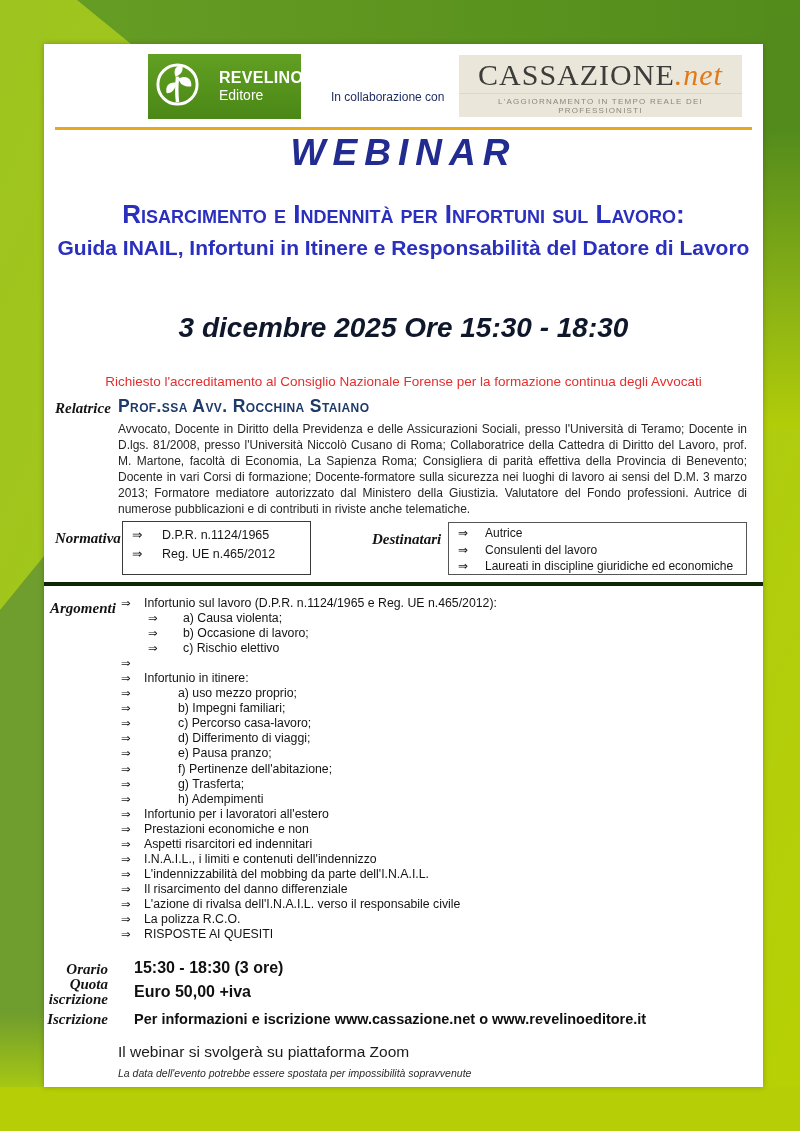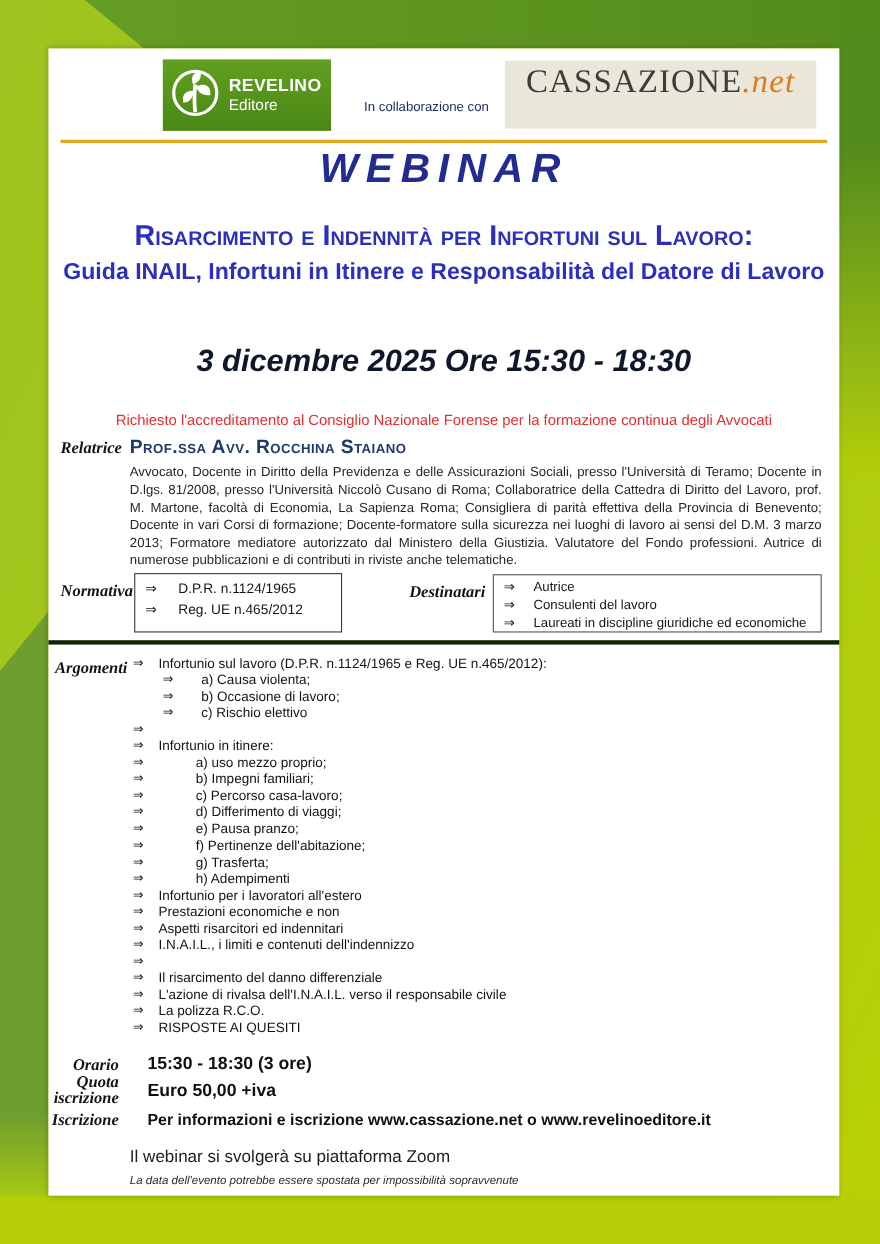--- a/index.html
+++ b/index.html
@@ -16,21 +16,21 @@
   .bg-left-lower{position:absolute;left:0;top:556px;width:44px;height:531px;
           background:linear-gradient(180deg,#6f9d2e 0%,#6f9d2e 86%,#a6c713 100%);
           clip-path:polygon(0 54px,100% 0,100% 100%,0 100%);}
   .bg-bottom{position:absolute;left:0;bottom:0;width:100%;height:44px;background:#b5ce06;}
   
   .page{position:absolute;left:44px;top:44px;width:719px;height:1043px;background:#ffffff;
         box-shadow:0 0 5px rgba(40,60,0,.35);}
   
   .revelino{position:absolute;left:104px;top:10px;width:153px;height:65px;
         background:linear-gradient(180deg,#61a022,#4a8716);display:flex;align-items:center;
-        gap:7px;padding:0 6px;box-sizing:border-box;}
+        gap:18px;padding:0 6px;box-sizing:border-box;}
   .rev-text{color:#fff;line-height:17px;}
   .rev-name{font-weight:bold;font-size:16px;letter-spacing:.3px;}
   .rev-sub{font-size:14px;}
   .collab{position:absolute;left:287px;top:46px;font-size:12px;color:#1b2a5e;}
   .cass{position:absolute;left:415px;top:11px;width:283px;height:62px;background:#eae7da;
         text-align:center;box-sizing:border-box;padding-top:3px;}
   .cass-brand{font-family:"Liberation Serif",serif;font-size:30px;color:#3c3c3a;
         letter-spacing:1px;line-height:33px;white-space:nowrap;}
   .cass-net{font-style:italic;color:#e0791a;}
   .cass-tagline{font-size:8px;letter-spacing:1.25px;color:#8b8678;margin-top:2px;
@@ -105,20 +105,21 @@
       <span class="rev-text">
         <span class="rev-name">REVELINO</span><br>
         <span class="rev-sub">Editore</span>
       </span>
     </div>
 
     <div class="collab abs">In collaborazione con</div>
 
     <div class="cass">
       <div class="cass-brand"><span>CASSAZIONE</span><span class="cass-net">.net</span></div>
+      <div class="cass-tagline">L'AGGIORNAMENTO IN TEMPO REALE DEI PROFESSIONISTI</div>
     </div>
 
     <div class="goldline"></div>
 
     <div class="abs center webinar">WEBINAR</div>
     <div class="abs center title1">Risarcimento e Indennità per Infortuni sul Lavoro:</div>
     <div class="abs center title2">Guida INAIL, Infortuni in Itinere e Responsabilità del Datore di Lavoro</div>
     <div class="abs center datetime">3 dicembre 2025 Ore 15:30 - 18:30</div>
     <div class="abs center redline">Richiesto l'accreditamento al Consiglio Nazionale Forense per la formazione continua degli Avvocati</div>
 
@@ -224,20 +225,21 @@
       <div class="arg-row lvl-main">
           <span class="arrow-cell">⇒</span>
           <span>Aspetti risarcitori ed indennitari</span>
         </div>
       <div class="arg-row lvl-main">
           <span class="arrow-cell">⇒</span>
           <span>I.N.A.I.L., i limiti e contenuti dell'indennizzo</span>
         </div>
       <div class="arg-row lvl-main">
           <span class="arrow-cell">⇒</span>
+          <span>L'indennizzabilità del mobbing da parte dell'I.N.A.I.L.</span>
         </div>
       <div class="arg-row lvl-main">
           <span class="arrow-cell">⇒</span>
           <span>Il risarcimento del danno differenziale</span>
         </div>
       <div class="arg-row lvl-main">
           <span class="arrow-cell">⇒</span>
           <span>L'azione di rivalsa dell'I.N.A.I.L. verso il responsabile civile</span>
         </div>
       <div class="arg-row lvl-main">

